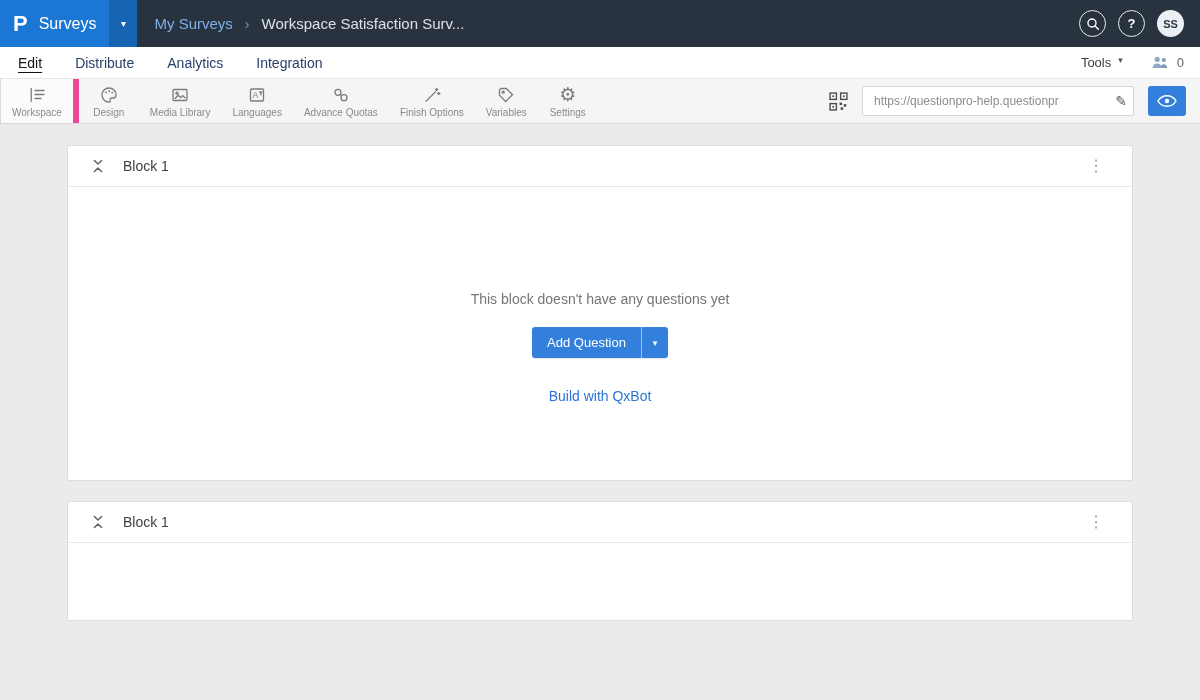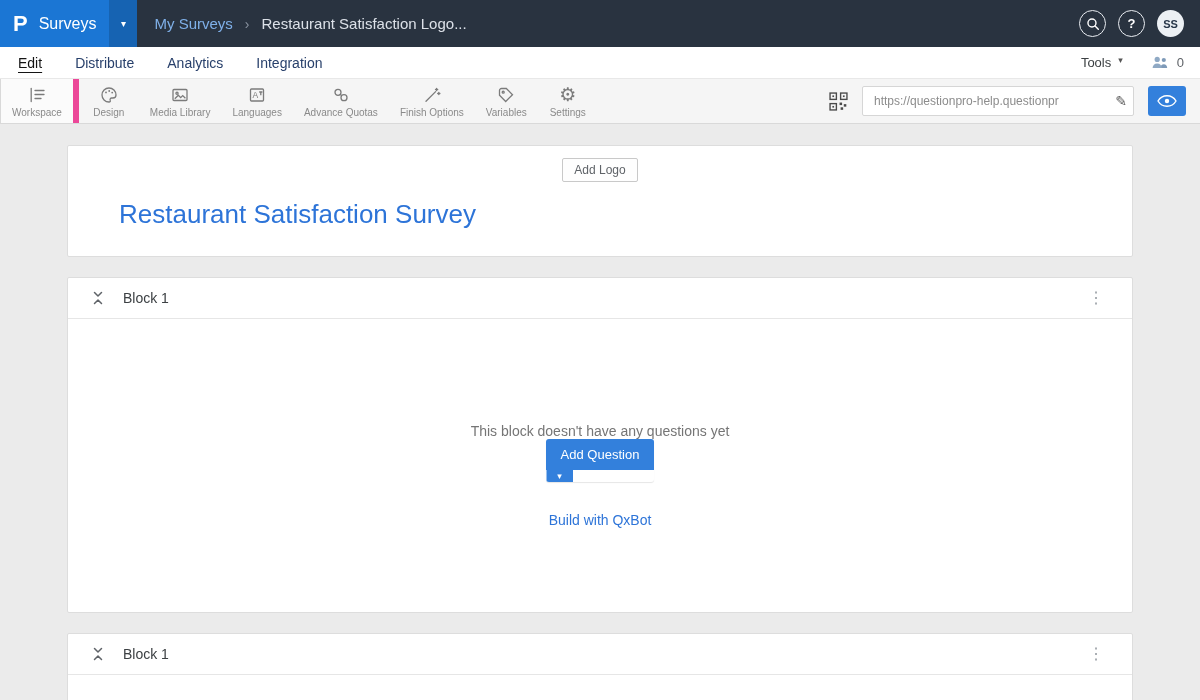--- a/index.html
+++ b/index.html
@@ -56,41 +56,41 @@
   .survey-title { margin:17px 0 0 51px; font-size:26px; font-weight:500; color:var(--title-blue,#2D74D8); }
 
   .block-card { margin-bottom:20px; }
   .block-header { height:41px; display:flex; align-items:center; padding:0 24px 0 23px; }
   .block-header.bordered { border-bottom:1px solid #E6E6E6; }
   .collapse-btn { background:none; border:none; padding:0; cursor:pointer; display:flex; align-items:center; }
   .block-name { font-size:14px; color:#3C4043; margin-left:18px; }
   .block-menu-btn { margin-left:auto; background:none; border:none; color:#9AA0A6; font-size:16px; cursor:pointer; padding:0 4px; line-height:1; font-family:inherit; }
   .block-body { height:293px; display:flex; flex-direction:column; align-items:center; }
   .empty-msg { margin-top:104px; font-size:14px; color:#757575; }
-  .btn-group { display:inline-flex; border-radius:3px; overflow:hidden; box-shadow:0 1px 1px rgba(0,0,0,0.10);flex-direction:column; }
+  .btn-group { margin-top:20px; display:inline-flex; border-radius:3px; overflow:hidden; box-shadow:0 1px 1px rgba(0,0,0,0.10); }
   .btn-main { background:var(--button-blue,#3380DC); color:#fff; border:none; font-size:13px; padding:8px 15px; cursor:pointer; font-family:inherit; }
   .btn-caret { background:var(--button-blue,#3380DC); border:none; border-left:1px solid rgba(255,255,255,0.5); color:#fff; width:27px; cursor:pointer; font-size:9px; font-family:inherit; }
   .qxbot-link { margin-top:30px; font-size:14px; color:var(--title-blue,#2D74D8); text-decoration:none; cursor:pointer; }
   .block-card.cut { height:120px; overflow:hidden; margin-bottom:0; }
 
   svg { display:block; }
 </style>
 </head>
 <body>
 
 <header class="topbar">
   <div class="brand">
     <span class="logo-glyph">P</span>
     <span class="brand-label">Surveys</span>
     <span class="brand-caret-box">▾</span>
   </div>
   <nav class="breadcrumb">
     <a class="crumb-link">My Surveys</a>
     <span class="crumb-sep">›</span>
-    <span class="crumb-current">Restaurant Satisfaction Logo...</span>
+    <span class="crumb-current">Workspace Satisfaction Surv...</span>
   </nav>
   <div class="topbar-right">
     <button class="circle-btn">
       <span>
         <svg width="14" height="14" viewBox="0 0 15 15">
             <circle cx="6.4" cy="6.4" r="4.3" fill="none" stroke="#fff" stroke-width="1.5"></circle>
             <line x1="9.7" y1="9.7" x2="13.2" y2="13.2" stroke="#fff" stroke-width="1.5" stroke-linecap="round"></line>
           </svg>
       </span>
     </button>
@@ -234,26 +234,20 @@
             <path d="M1 6C3.5 1.8 6.8.8 10 .8S16.5 1.8 19 6c-2.5 4.2-5.8 5.2-9 5.2S3.5 10.2 1 6z" fill="none" stroke="#fff" stroke-width="1.4"></path>
             <circle cx="10" cy="6" r="2.2" fill="#fff"></circle>
           </svg>
       </span>
     </button>
   </div>
 </div>
 
 <main class="main">
 
-  <section class="card survey-head-card">
-    <div class="add-logo-row">
-      <button class="add-logo-btn">Add Logo</button>
-    </div>
-    <h1 class="survey-title">Restaurant Satisfaction Survey</h1>
-  </section>
 
   <section class="card block-card">
     <div class="block-header bordered">
       <button class="collapse-btn">
         <span>
           <svg width="14" height="16" viewBox="0 0 14 16" fill="none" stroke="#5F6368" stroke-width="1.5" stroke-linecap="round" stroke-linejoin="round">
               <path d="M3.5 2.5L7 6l3.5-3.5"></path>
               <path d="M3.5 13.5L7 10l3.5 3.5"></path>
             </svg>
         </span>

